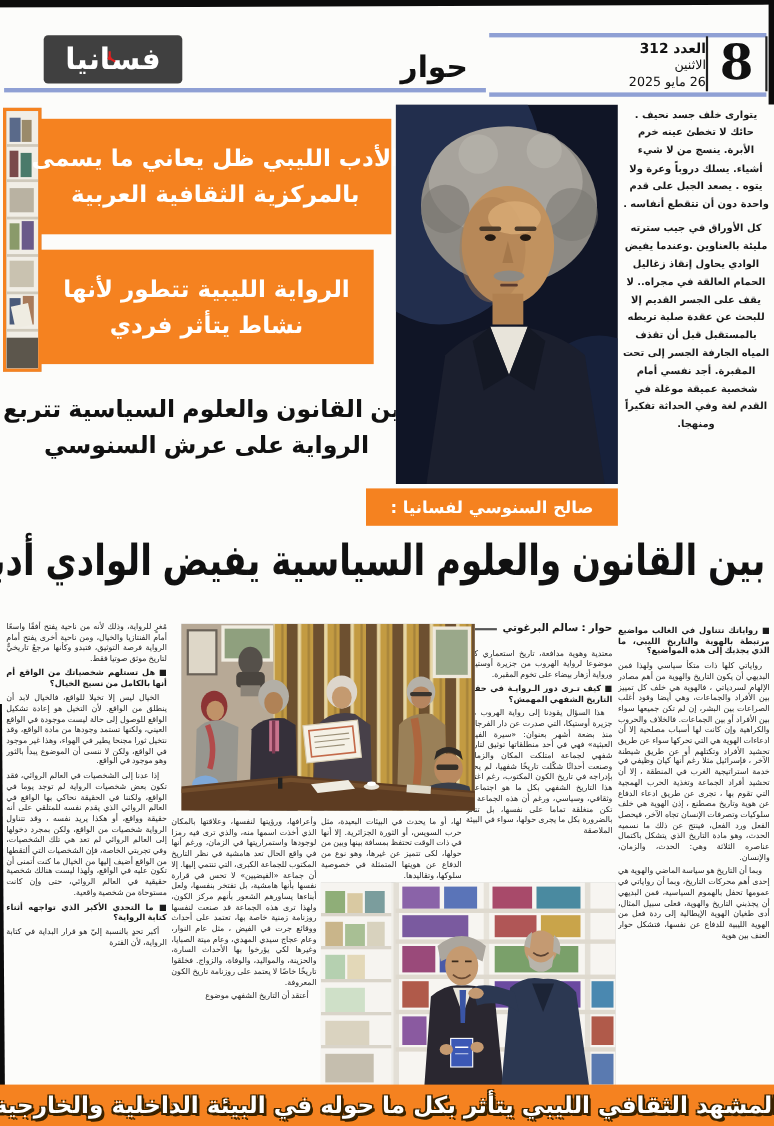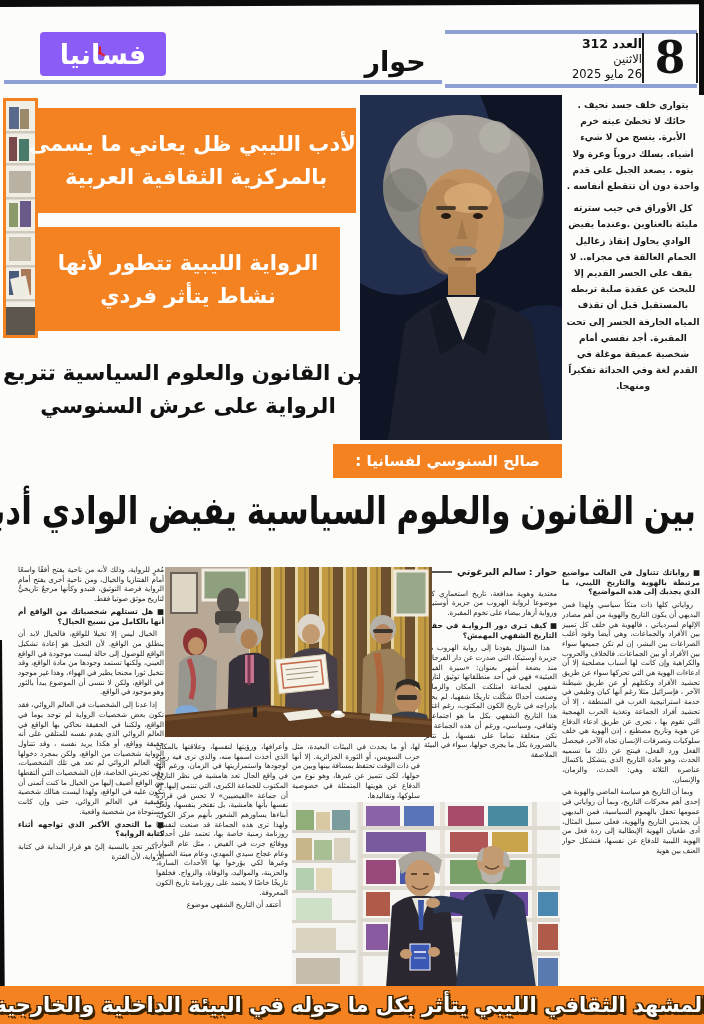--- a/index.html
+++ b/index.html
@@ -16,21 +16,21 @@
              clip-path:polygon(0 0,25% 0,100% 100%,0 100%);}
   
   .rule{background:#8fa0d4;}
   .page-number{left:642px;top:33px;width:52px;height:50px;font-family:"DejaVu Serif",serif;
         font-weight:bold;font-size:44px;line-height:50px;text-align:center;
         border-left:2px solid #222;border-right:2px solid #222;}
   .date-block{left:500px;top:36px;width:136px;height:48px;text-align:right;direction:rtl;
         padding-left:6px;font-size:11.5px;line-height:15.5px;}
   .date-block .issue{font-weight:bold;font-size:12.5px;}
   .section-label{left:348px;top:46px;width:94px;font-size:27px;font-weight:bold;text-align:center;}
-  .logo{left:40px;top:32px;width:126px;height:44px;background:#8b5cf6;border-radius:4px;
+  .logo{left:40px;top:32px;width:126px;height:44px;background:#404040;border-radius:4px;
         display:flex;align-items:center;justify-content:center;}
   .logo .logo-text{color:#fff;font-weight:bold;font-size:27px;}
   .logo svg{position:absolute;left:52px;top:13px;}
   
   .orange{background:#f58220;}
   .hl-box{color:#fff;font-weight:bold;display:flex;flex-direction:column;justify-content:center;
         align-items:center;text-align:center;font-size:21px;gap:9px;white-space:nowrap;}
   .hl-black{display:flex;flex-direction:column;justify-content:center;align-items:center;
         text-align:center;font-weight:bold;font-size:21.5px;color:#111;gap:8px;white-space:nowrap;
         word-spacing:-1px;}
@@ -185,21 +185,21 @@
 
     <div class="body-col" style="left:292px;top:177px;width:128px;height:59px;">
       <p class="np">لها، أو ما يحدث في البيئات البعيدة، مثل حرب السويس، أو الثورة الجزائرية. إلا أنها في ذات الوقت تحتفظ بمسافة بينها وبين من حولها، لكى تتميز عن غيرها، وهو نوع من الدفاع عن هويتها المتمثلة في خصوصية سلوكها، وتقاليدها.</p>
     </div>
 
     <div class="body-col" style="left:156px;top:177px;width:132px;height:245px;">
       <p class="np">وأعرافها، ورؤيتها لنفسها، وعلاقتها بالمكان الذي أخذت اسمها منه، والذي ترى فيه رمزا لوجودها واستمراريتها في الزمان، ورغم أنها في واقع الحال تعد هامشية في نظر التاريخ المكتوب للجماعة الكبرى، التي تنتمي إليها. إلا أن جماعة «الفيضيين» لا تحس في قرارة نفسها بأنها هامشية، بل تفتخر بنفسها، ولعل أبناءها يساورهم الشعور بأنهم مركز الكون، ولهذا ترى هذه الجماعة قد صنعت لنفسها روزنامة زمنية خاصة بها، تعتمد على أحداث ووقائع جرت في الفيض ، مثل عام النوار، وعام عجاج سيدي المهدي، وعام ميتة الصبايا، وغيرها لكي يؤرخوا بها الأحداث السارة، والحزينة، والمواليد، والوفاة، والزواج. فخلقوا تاريخًا خاصًا لا يعتمد على روزنامة تاريخ الكون المعروفة.</p>
       <p>أعتقد أن التاريخ الشفهي موضوع</p>
     </div>
 
-    <div class="body-col" style="left:6px;top:0;width:146px;height:422px;margin-left:12px;">
+    <div class="body-col" style="left:6px;top:0;width:146px;height:422px;">
       <p class="np">مُغرٍ للرواية، وذلك لأنه من ناحية يفتح أفقًا واسعًا أمام الفنتازيا والخيال، ومن ناحية أخرى يفتح أمام الرواية فرصة التوثيق، فتبدو وكأنها مرجعٌ تاريخيٌّ لتاريخ موثق صوتيا فقط.</p>
       <p class="q">■ هل تستلهم شخصياتك من الواقع أم أنها بالكامل من نسيج الخيال؟</p>
       <p>الخيال ليس إلا تخيلا للواقع، فالخيال لابد أن ينطلق من الواقع. لأن التخيل هو إعادة تشكيل الواقع للوصول إلى حالة ليست موجودة في الواقع العيني، ولكنها تستمد وجودها من مادة الواقع، وقد نتخيل ثورا مجنحا يطير في الهواء، وهذا غير موجود في الواقع، ولكن لا ننسى أن الموضوع يبدأ بالثور وهو موجود في الواقع.</p>
       <p>إذا عدنا إلى الشخصيات في العالم الروائي، فقد تكون بعض شخصيات الرواية لم توجد يوما في الواقع، ولكننا في الحقيقة نحاكي بها الواقع في العالم الروائي الذي يقدم نفسه للمتلقي على أنه حقيقة وواقع، أو هكذا يريد نفسه ، وقد تتناول الرواية شخصيات من الواقع، ولكن بمجرد دخولها إلى العالم الروائي لم تعد هي تلك الشخصيات، وفي تجربتي الخاصة، فإن الشخصيات التي ألتقطها من الواقع أضيف إليها من الخيال ما كنت أتمنى أن تكون عليه في الواقع، ولهذا ليست هنالك شخصية حقيقية في العالم الروائي، حتى وإن كانت مستوحاة من شخصية واقعية.</p>
       <p class="q">■ ما التحدي الأكبر الذي تواجهه أثناء كتابة الرواية؟</p>
       <p>أكبر تحدٍ بالنسبة إليّ هو قرار البداية في كتابة الرواية، لأن الفترة</p>
     </div>
 
     <div class="photo" style="left:165px;top:2px;width:267px;height:170px;">
       <svg viewBox="0 0 267 170" preserveAspectRatio="none">

